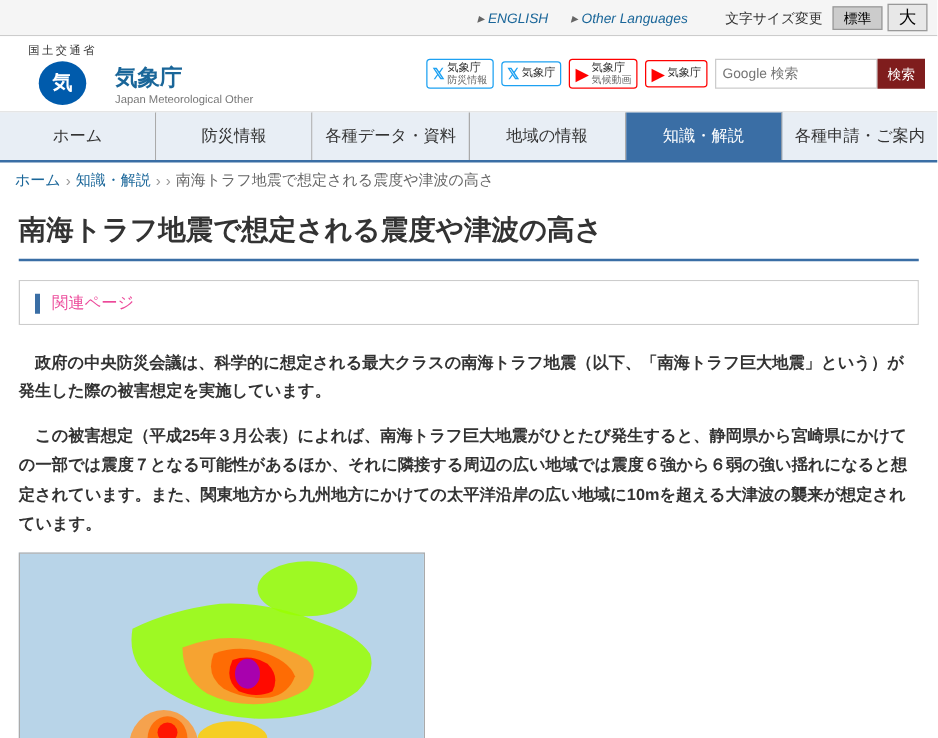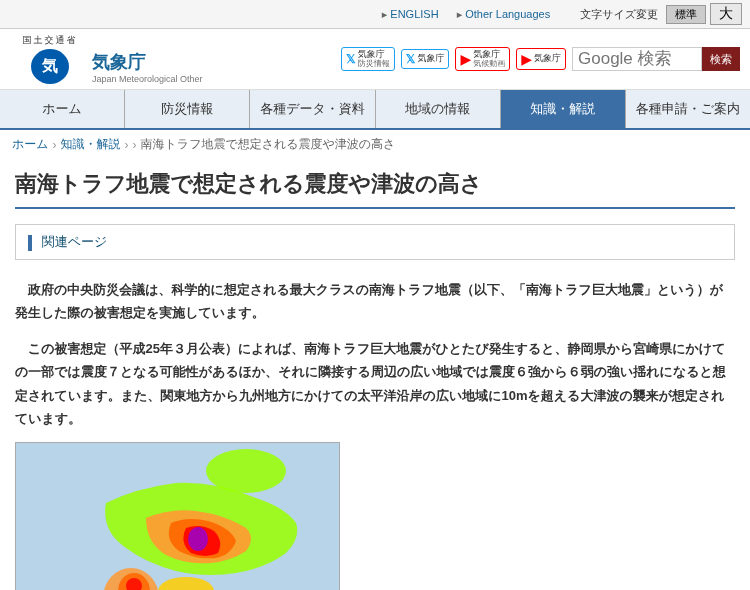--- a/index.html
+++ b/index.html
@@ -1,21 +1,21 @@
 <!DOCTYPE html>
 <html><head>
   <meta charset="utf-8">
   <style>
     * { margin: 0; padding: 0; box-sizing: border-box; }
     body { font-family: "Meiryo", "MS Gothic", sans-serif; font-size: 13px; color: #333; background: #fff; width: 750px; }
 
     
     .top-bar { display: flex; align-items: center; justify-content: flex-end; padding: 3px 8px; font-size: 11px; color: #333; border-bottom: 1px solid #ccc; background: #f5f5f5; }
     .top-bar a { color: #1a6699; text-decoration: none; margin-right: 10px; }
-    .top-bar .lang-section { display: flex; gap: 8px; align-items: center; margin-right: 20px; }
+    .top-bar .lang-section { display: flex; gap: 8px; align-items: center; margin-right: 20px; font-style: italic; }
     .top-bar .lang-section a::before { content: "▸ "; color: #666; }
     .font-size-section { display: flex; align-items: center; gap: 4px; }
     .font-size-section span { font-size: 11px; color: #333; margin-right: 4px; }
     .font-btn { padding: 1px 8px; border: 1px solid #999; background: #e8e8e8; cursor: pointer; font-size: 11px; text-align: right; }
     .font-btn.active { background: #ccc; }
     .font-btn.large { font-size: 14px; }
 
     
     .header { display: flex; align-items: center; justify-content: space-between; padding: 5px 10px; background: #fff; border-bottom: 1px solid #ddd; }
     .logo-area { display: flex; align-items: flex-end; gap: 2px; }
@@ -38,21 +38,21 @@
     .breadcrumb { padding: 6px 12px; font-size: 12px; color: #666; display: flex; align-items: center; gap: 4px; flex-wrap: wrap; }
     .breadcrumb a { color: #1a6699; text-decoration: none; }
     .breadcrumb .sep { color: #999; }
 
     
     .main { padding: 10px 15px 20px; }
     .page-title { font-size: 22px; font-weight: bold; color: #333; margin-bottom: 15px; padding-bottom: 8px; border-bottom: 2px solid #3a6ea5; }
 
     .related-box { border: 1px solid #ccc; margin-bottom: 18px; }
     .related-box .related-inner { padding: 8px 12px; background: #fff; }
-    .related-box .related-inner a { color: #0c4a6e; text-decoration: none; font-size: 13px; }
+    .related-box .related-inner a { color: #ec4899; text-decoration: none; font-size: 13px; }
 
     .content-text { font-size: 13px; line-height: 1.8; color: #333; margin-bottom: 12px; text-indent: 1em; font-weight: bold; }
 
     .map-container { margin: 10px 0; }
     .map-box { width: 325px; border: 1px solid #ccc; background: #f0f0f0; position: relative; overflow: hidden; }
     .map-legend { position: absolute; top: 8px; left: 8px; background: rgba(255,255,255,0.9); border: 1px solid #aaa; padding: 4px 6px; font-size: 9px; line-height: 1.5; }
     .legend-item { display: flex; align-items: center; gap: 3px; margin: 1px 0; }
     .legend-color { width: 12px; height: 10px; }
   </style>
 </head>
@@ -110,21 +110,21 @@
     </div>
 
     <div style="display:flex;align-items:center;gap:2px;border:1px solid #ff0000;padding:2px 4px;border-radius:3px;">
       <span style="color:#ff0000;font-size:14px;">▶</span>
       <div style="display:flex;flex-direction:column;line-height:1.1;">
         <span style="font-size:9px;color:#333;">気象庁</span>
       </div>
     </div>
 
     <div class="search-box">
-      <input type="text" style="width: 130px; height: 24px; border: 1px solid rgb(204, 204, 204); padding: 2px 5px; font-size: 17px;" placeholder="Google 検索">
+      <input type="text" style="width: 130px; height: 24px; border: 1px solid rgb(204, 204, 204); padding: 2px 5px; font-size: 11px;" placeholder="Google 検索">
       <button class="search-btn">検索</button>
     </div>
   </div>
 </div>
 
 <nav class="nav">
   <a class="nav-item" href="#">ホーム</a>
   <a class="nav-item" href="#">防災情報</a>
   <a class="nav-item" href="#">各種データ・資料</a>
   <a class="nav-item" href="#">地域の情報</a>

